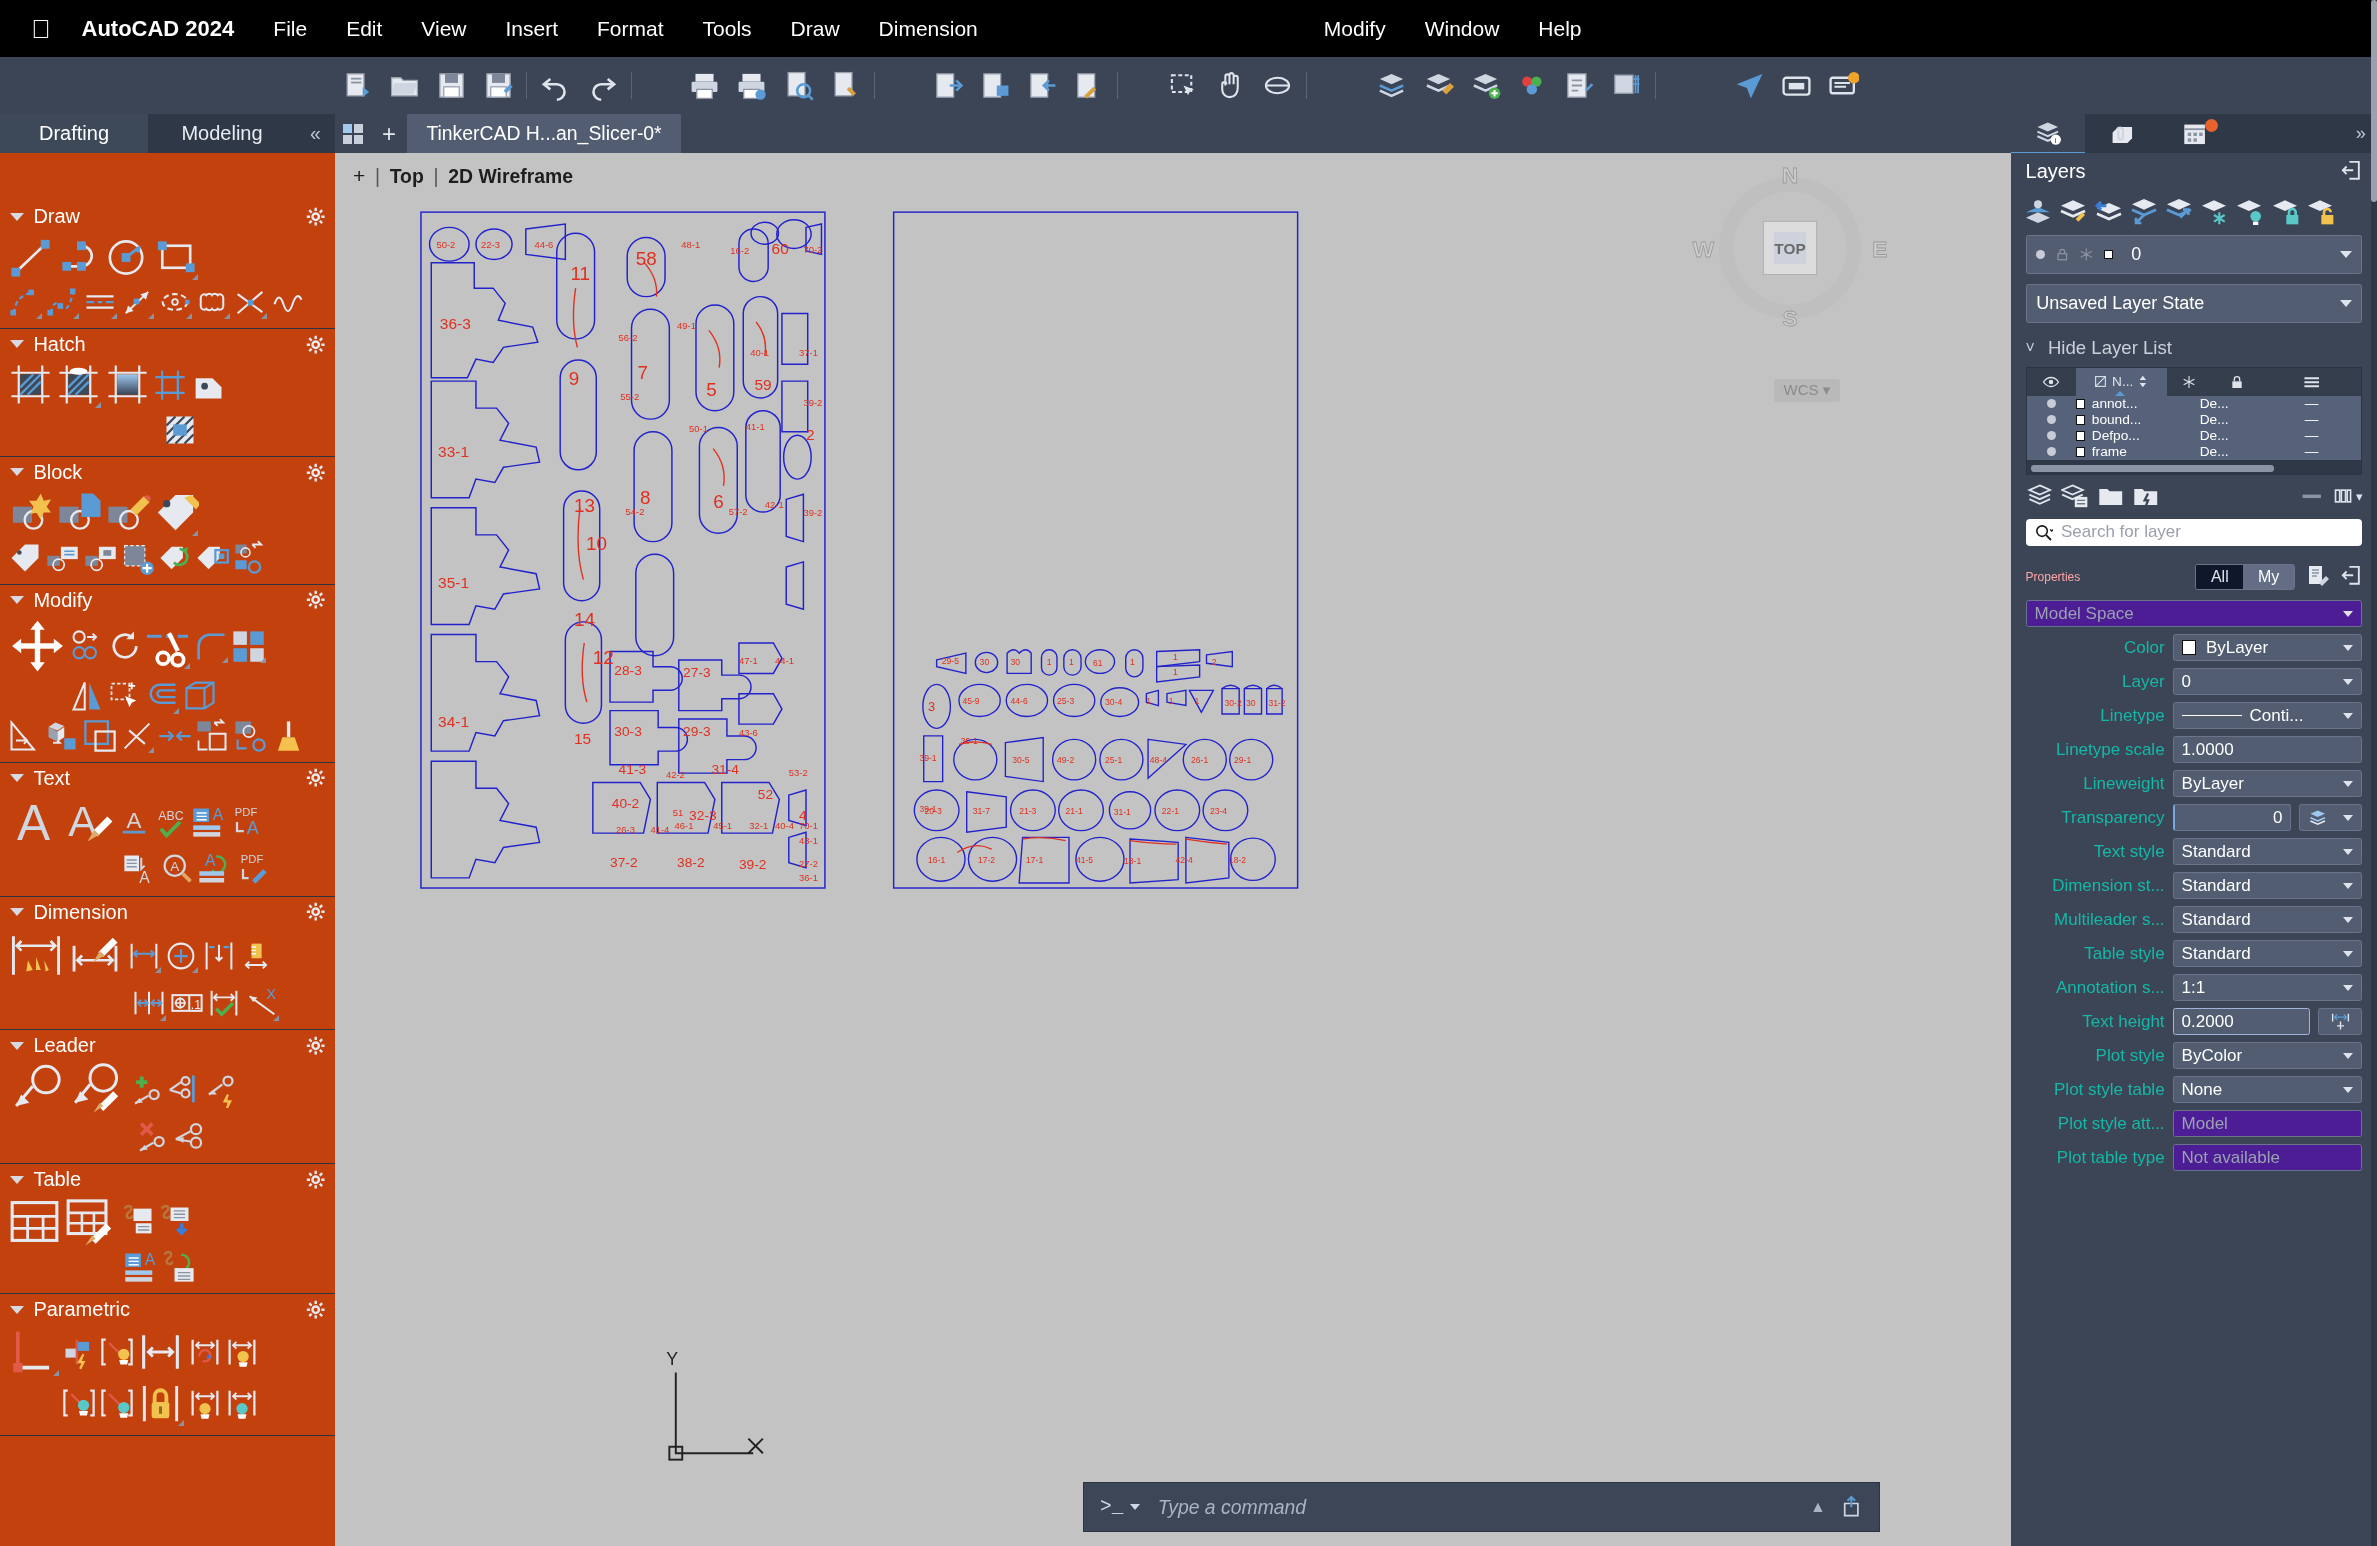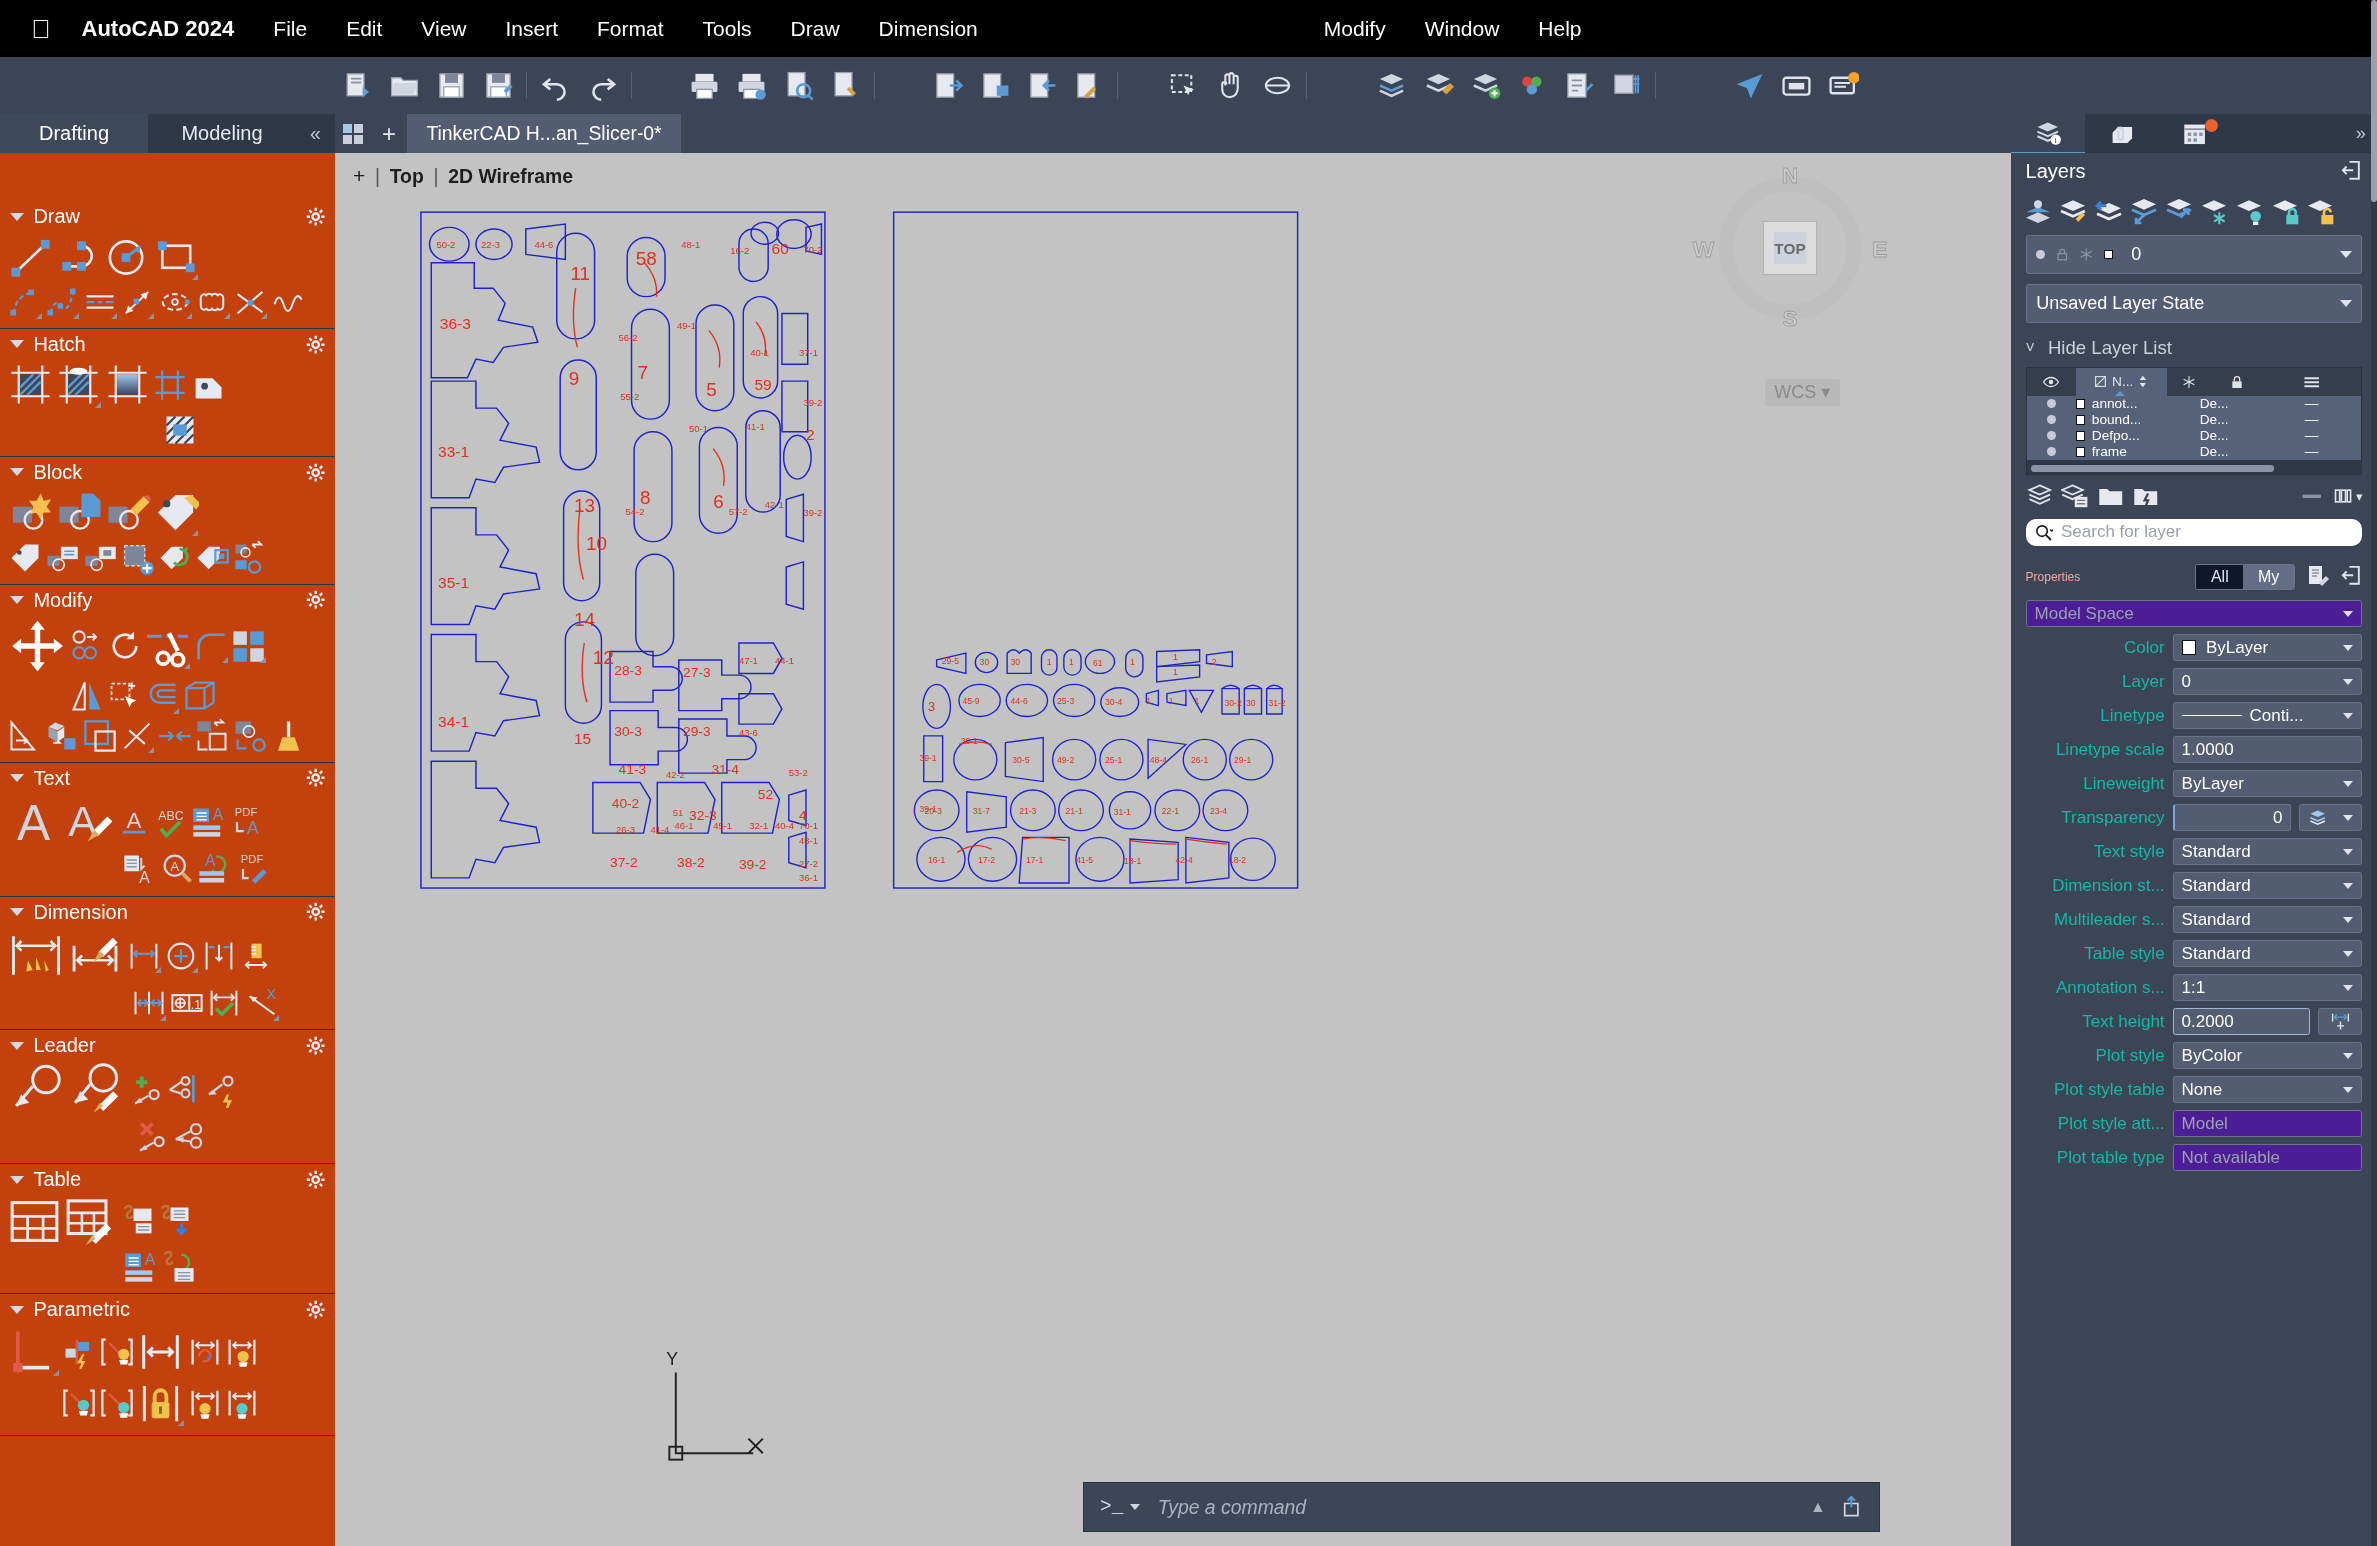--- a/index.html
+++ b/index.html
@@ -48,21 +48,21 @@
   #doctabs { height:39px; background:#3b4556; display:flex; align-items:stretch; }
   #doctabs .grid-ico { width:36px; display:flex;align-items:center;justify-content:center; }
   #doctabs .plus { width:36px; display:flex;align-items:center;justify-content:center; color:#e3e7ee; font-size:24px;}
   #doctabs .dtab { display:flex;align-items:center; padding:0 19.4px; background:#525d72; color:#fff; font-size:19.4px;}
   #viewport { flex:1; position:relative; background:#c3c3c3; overflow:hidden; }
   #vp-labels { position:absolute; top:11.3px; left:18px; display:flex; align-items:center; gap:9.7px;
       font-size:19.4px; color:#1e1e1e; font-weight:bold; z-index:5;}
   #vp-labels .bar { color:#555; font-weight:normal; }
   #vp-labels .plus { font-weight:normal; font-size:21px;}
   #navcube { position:absolute; right:120px; top:9.7px; width:202px; height:178px; z-index:5;}
-  #wcs { position:absolute; right:171px; top:226px; font-size:18px; color:#8b8b8b; background:#b9b9b9;
+  #wcs { position:absolute; right:171px; top:226px; font-size:15px; color:#8b8b8b; background:#b9b9b9;
       padding:2.4px 9.7px; border-radius:3.2px; z-index:5;}
   #ucs { position:absolute; left:323px; bottom:65px; z-index:4;}
   #cmdline { position:absolute; left:748px; bottom:14.6px; width:797px; height:50px;
       background:#3c4657; border:0.8px solid #2b3442; display:flex; align-items:center; padding:0 16px; z-index:6;}
   #cmdline .prompt { color:#cfd6e2; font-size:19.4px; margin-right:6.5px; font-family:"Liberation Mono", monospace;}
   #cmdline .caret { width:0;height:0;border-left:5.7px solid transparent;border-right:5.7px solid transparent;border-top:6.5px solid #cfd6e2; margin-right:18px;}
   #cmdline .ph { color:#aab3c2; font-size:19.4px; font-style:italic; flex:1;}
   #cmdline .up { color:#aab3c2; font-size:16px; margin-right:14.6px;}
 
   
@@ -88,21 +88,21 @@
   #layer-head .hc.sel::after { content:''; position:absolute; bottom:0; left:50%; margin-left:-5.7px;
       width:0;height:0;border-left:5.7px solid transparent;border-right:5.7px solid transparent;border-bottom:5.7px solid #5b9bd5;}
   .lrow { display:flex; height:16px; align-items:center; background:#56617a; color:#fff; font-size:13.7px;}
   .lrow .c { display:flex; align-items:center; }
   .dot { width:9px;height:9px;border-radius:50%;background:#c7ccd6;}
   .sq { width:9.7px;height:9.7px;background:#fff;border:1.2px solid #111;}
   #layer-hscroll { height:11.3px; background:#2e3846; position:relative; margin:3.2px 0 0 0;}
   #layer-hscroll .th { position:absolute; left:4.9px; top:2.4px; height:6.5px; width:243px; background:#8b94a4; border-radius:3.2px;}
   #layer-foot { display:flex; align-items:center; gap:6.5px; padding:6.5px 14.6px 3.2px 14.6px;}
   #layer-foot .lf { width:29px;height:29px;}
-  #layer-search { margin:4.9px 14.6px 0 14.6px; height:27.5px; background:#fff; border-radius:10px; display:flex; align-items:center; padding:4px 8px;}
+  #layer-search { margin:4.9px 14.6px 0 14.6px; height:27.5px; background:#fff; border-radius:4px; display:flex; align-items:center; padding:4px 8px;}
   #layer-search .ph { color:#9aa0ab; font-size:17px; margin-left:8px;}
   #props-head { display:flex;align-items:center; height:39px; padding:0 14.6px; margin-top:11.3px;}
   #props-head .title { font-size:12px;color:#fca5a5; flex:1;}
   .seg { display:flex; border:0.8px solid #69738a; border-radius:2.4px; overflow:hidden; margin-right:11.3px;}
   .seg div { padding:3.2px 14.6px; font-size:16px; color:#dfe4ec; background:#0f172a;}
   .seg div.on { background:#636e86; color:#fff;}
   .prow { display:flex; align-items:center; height:34px; padding:0 14.6px; gap:8px;}
   .plabel { width:139px; text-align:right; font-size:17px; color:#14b8a6; white-space:nowrap; overflow:hidden;}
   .pfield { flex:1; height:27.5px; background:#525d72; border:0.8px solid #69738a; border-radius:2.4px;
       display:flex; align-items:center; padding:0 8px; color:#fff; font-size:17px; position:relative;}

